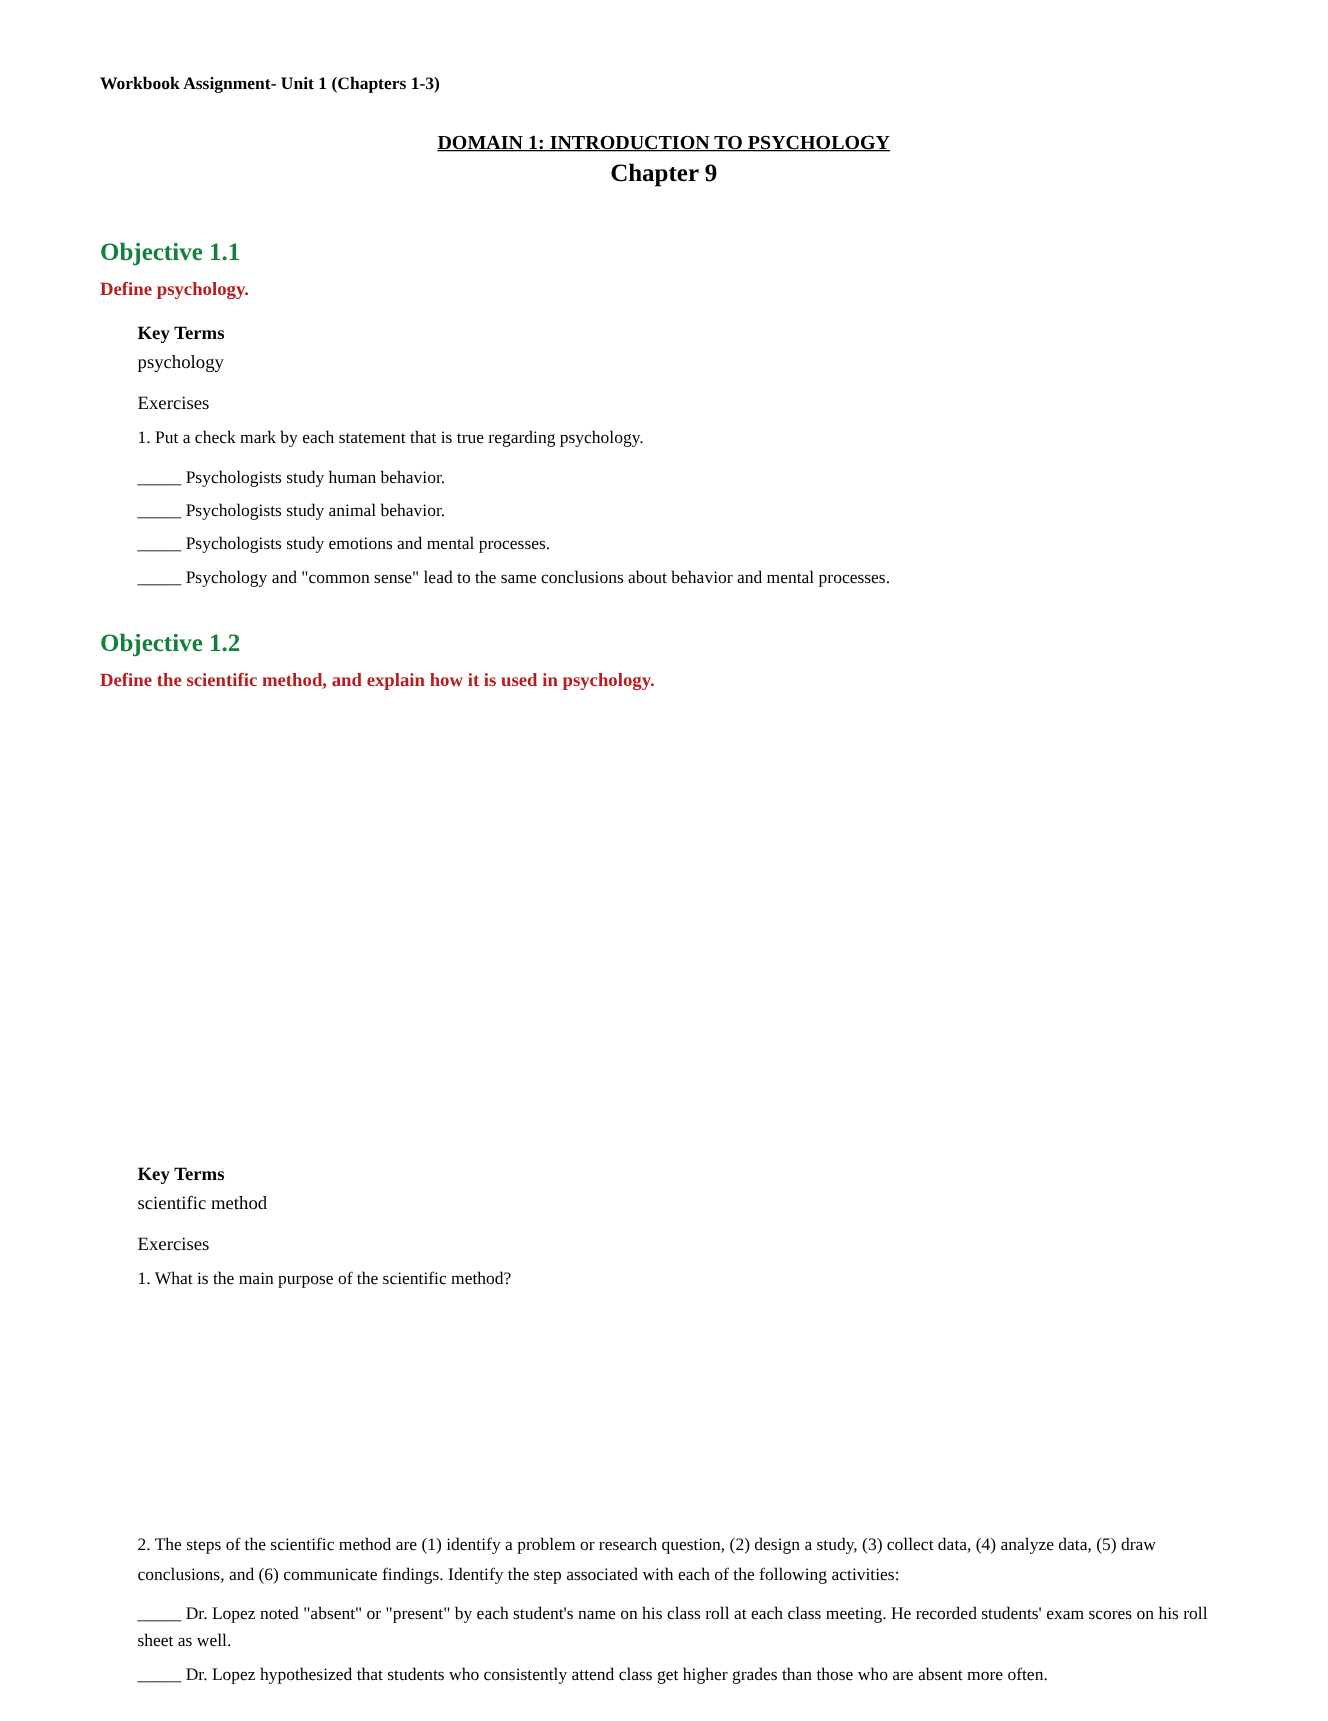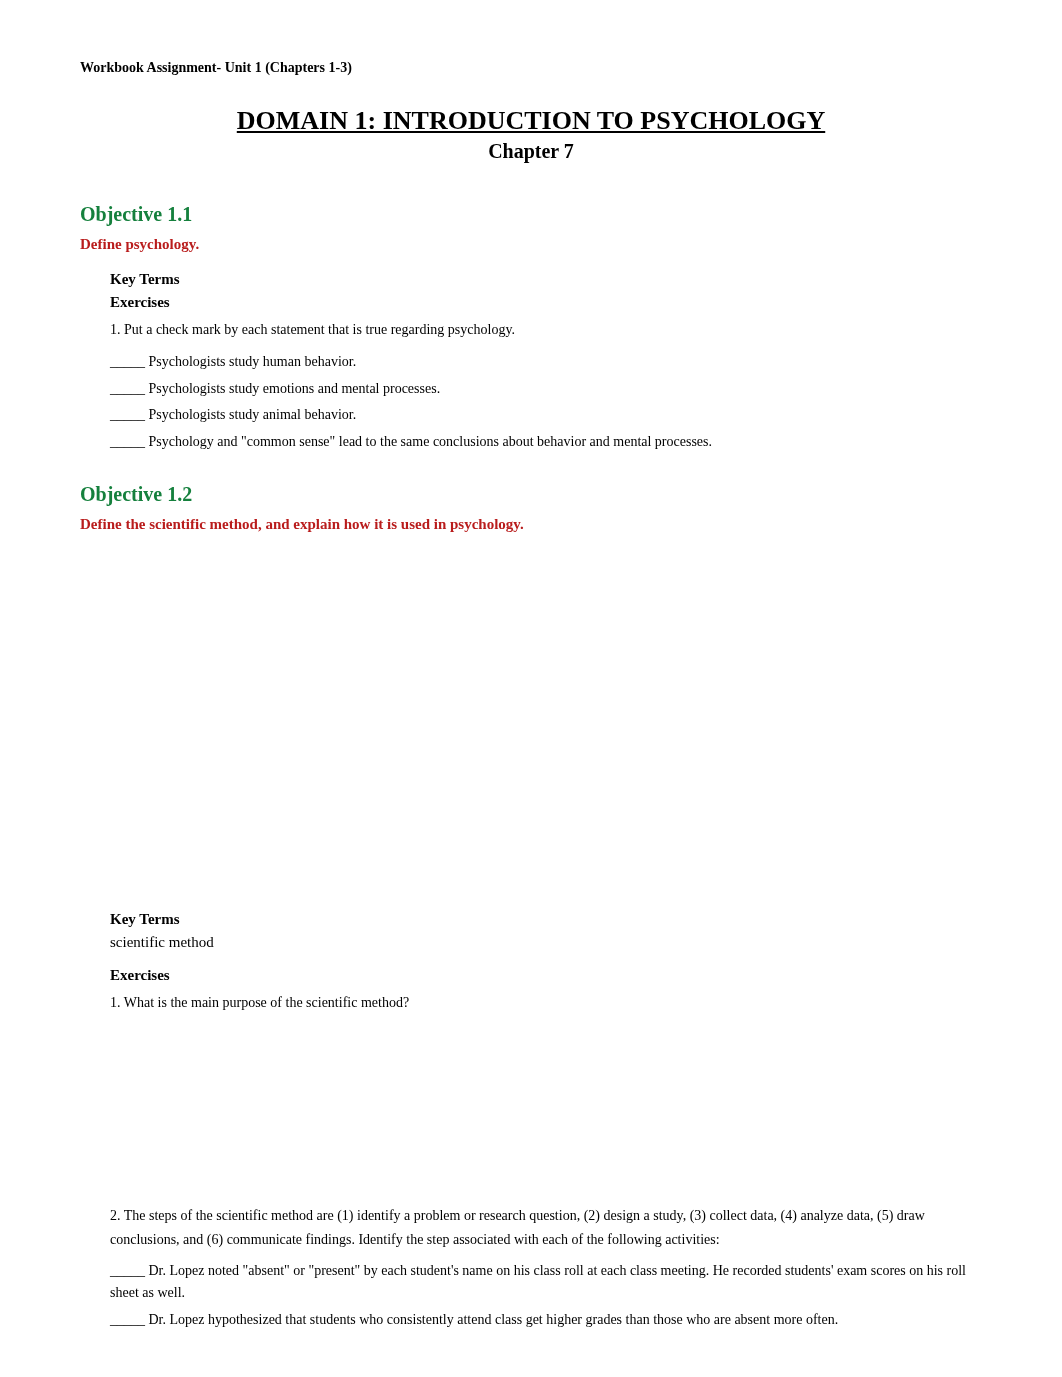--- a/index.html
+++ b/index.html
@@ -23,21 +23,21 @@
       font-weight: bold;
       margin-bottom: 30px;
     }
 
     .domain-header {
       text-align: center;
       margin-bottom: 40px;
     }
 
     .domain-title {
-      font-size: 26px;
+      font-size: 16px;
       font-weight: bold;
       text-decoration: underline;
       display: block;
       margin-bottom: 4px;
     }
 
     .chapter-title {
       font-size: 20px;
       font-weight: bold;
       display: block;
@@ -69,21 +69,21 @@
       margin-bottom: 6px;
     }
 
     .key-terms-value {
       font-size: 15px;
       margin-bottom: 16px;
     }
 
     .exercises-label {
       font-size: 15px;
-      font-weight: bold;
+      font-weight: normal;
       margin-bottom: 8px;
     }
 
     .exercise-item {
       font-size: 14px;
       margin-bottom: 4px;
       line-height: 1.6;
     }
 
     .exercise-question {
@@ -110,39 +110,40 @@
       margin-bottom: 8px;
     }
   </style>
 </head>
 <body>
 
 <p class="workbook-title">Workbook Assignment- Unit 1 (Chapters 1-3)</p>
 
 <div class="domain-header">
   <span class="domain-title">DOMAIN 1: INTRODUCTION TO PSYCHOLOGY</span>
-  <span class="chapter-title">Chapter 7</span>
+  <span class="chapter-title">Chapter 9</span>
 </div>
 
 <div>
   <h2 class="objective-heading">Objective 1.1</h2>
 
   <p class="objective-desc">Define psychology.</p>
 
   <div class="section-block">
     <p class="key-terms-label">Key Terms</p>
+    <p class="key-terms-value">psychology</p>
 
     <p class="exercises-label">Exercises</p>
 
     <p class="exercise-question">1. Put a check mark by each statement that is true regarding psychology.</p>
 
     <div>
       <p class="exercise-item">_____ Psychologists study human behavior.</p>
+      <p class="exercise-item">_____ Psychologists study animal behavior.</p>
       <p class="exercise-item">_____ Psychologists study emotions and mental processes.</p>
-      <p class="exercise-item">_____ Psychologists study animal behavior.</p>
       <p class="exercise-item">_____ Psychology and "common sense" lead to the same conclusions about behavior and mental processes.</p>
     </div>
   </div>
 </div>
 
 <div class="objective-12-section">
   <h2 class="objective-heading">Objective 1.2</h2>
 
   <p class="objective-desc">Define the scientific method, and explain how it is used in psychology.</p>
 

